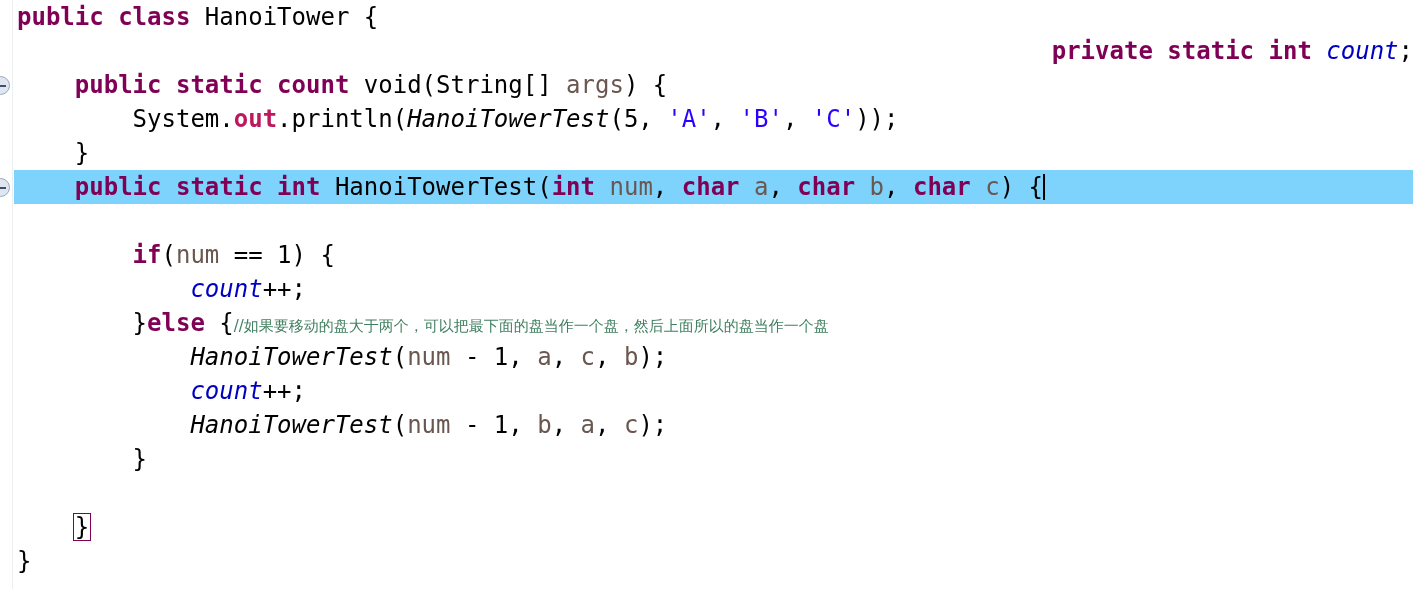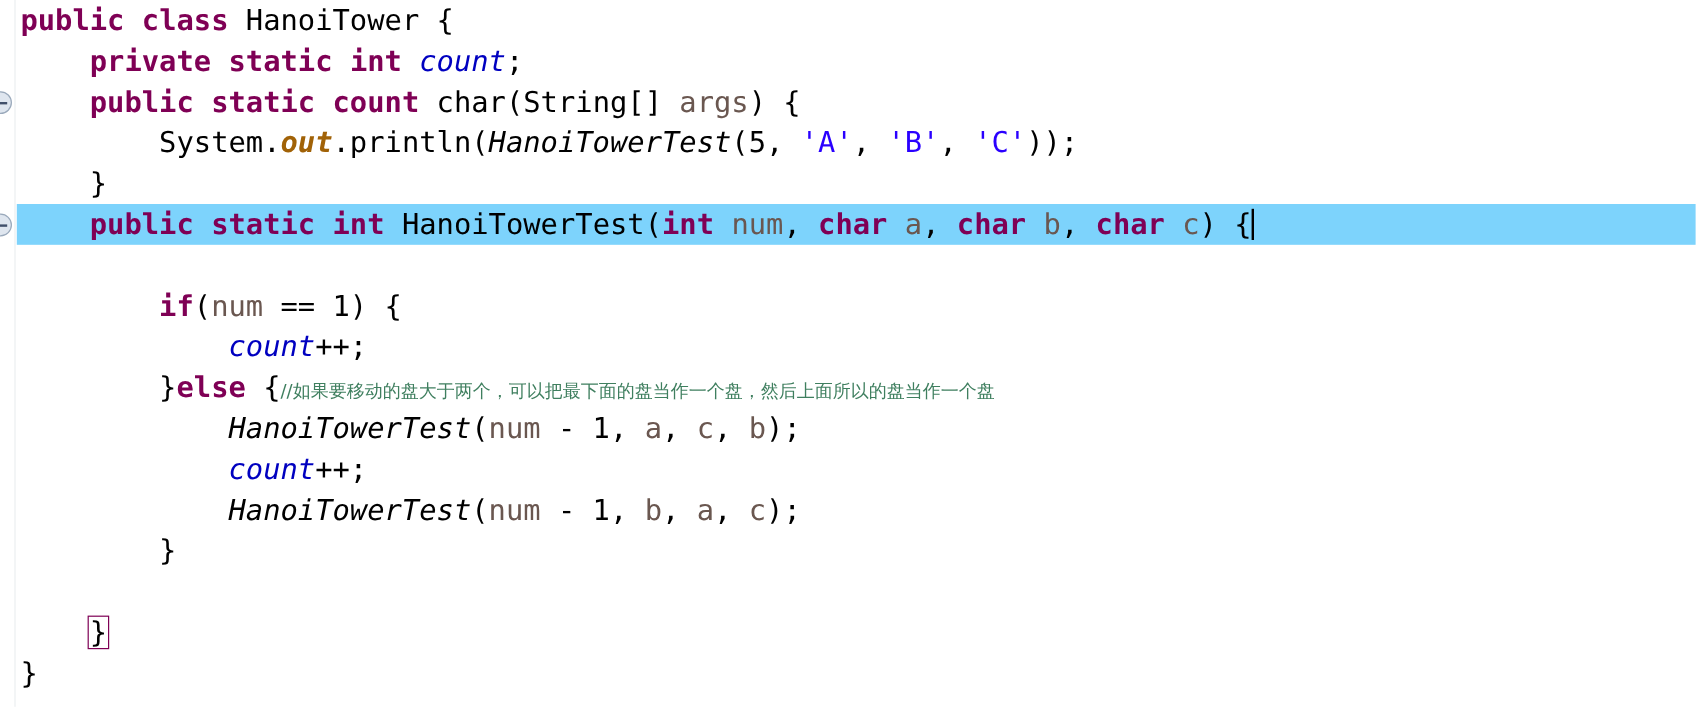--- a/index.html
+++ b/index.html
@@ -73,21 +73,21 @@
     background: #7dd3fc;
   }
   .ln-inner {
     padding-left: 3px;
     display: inline-block;
   }
 
   
   .kw      { color: #7f0055; font-weight: bold; }
   .field   { color: #0000c0; font-style: italic; }
-  .sfield  { color: #a16207; font-weight: bold; font-style: italic; }
+  .sfield  { color: #be185d; font-weight: bold; }
   .smethod { color: #000000; font-style: italic; text-align: center; }
   .param   { color: #6a5750; }
   .str     { color: #2a00ff; }
   .cmt     { color: #3f7f5f; }
   .plain   { color: #000000; }
 
   .cjk { font-family: "DejaVu Sans", "Liberation Sans", sans-serif; font-size: 15px; }
 
   
   .caret {
@@ -114,22 +114,22 @@
 
 <div id="editor">
 
   <div id="gutter">
       <div class="fold-marker" style="top: 76px;"></div>
       <div class="fold-marker" style="top: 178px;"></div>
     </div>
 
   <div id="code">
       <div class="line" style="top: 0px;"><span class="ln-inner"><span class="kw">public</span><span class="plain"> </span><span class="kw">class</span><span class="plain"> </span><span class="plain">HanoiTower</span><span class="plain"> {</span></span></div>
-      <div class="line" style="top: 34px;"><span class="ln-inner"><span class="plain">    </span><span class="kw">private</span><span class="plain"> </span><span class="kw">static</span><span class="plain"> </span><span class="kw">int</span><span class="plain"> </span><span class="field">count</span><span class="plain">;</span></span></div>
-      <div class="line" style="top: 68px;"><span class="ln-inner"><span class="plain">    </span><span class="kw">public</span><span class="plain"> </span><span class="kw">static</span><span class="plain"> </span><span class="kw">count</span><span class="plain"> </span><span class="plain">char(String[] </span><span class="param">args</span><span class="plain">) {</span></span></div>
+      <div class="line" style="top: 34px; text-align: right;"><span class="ln-inner"><span class="plain">    </span><span class="kw">private</span><span class="plain"> </span><span class="kw">static</span><span class="plain"> </span><span class="kw">int</span><span class="plain"> </span><span class="field">count</span><span class="plain">;</span></span></div>
+      <div class="line" style="top: 68px;"><span class="ln-inner"><span class="plain">    </span><span class="kw">public</span><span class="plain"> </span><span class="kw">static</span><span class="plain"> </span><span class="kw">count</span><span class="plain"> </span><span class="plain">void(String[] </span><span class="param">args</span><span class="plain">) {</span></span></div>
       <div class="line" style="top: 102px;"><span class="ln-inner"><span class="plain">        </span><span class="plain">System.</span><span class="sfield">out</span><span class="plain">.println(</span><span class="smethod">HanoiTowerTest</span><span class="plain">(5, </span><span class="str">'A'</span><span class="plain">, </span><span class="str">'B'</span><span class="plain">, </span><span class="str">'C'</span><span class="plain">));</span></span></div>
       <div class="line" style="top: 136px;"><span class="ln-inner"><span class="plain">    }</span></span></div>
       <div class="line current" style="top: 170px;"><span class="ln-inner"><span class="plain">    </span><span class="kw">public</span><span class="plain"> </span><span class="kw">static</span><span class="plain"> </span><span class="kw">int</span><span class="plain"> </span><span class="plain">HanoiTowerTest(</span><span class="kw">int</span><span class="plain"> </span><span class="param">num</span><span class="plain">, </span><span class="kw">char</span><span class="plain"> </span><span class="param">a</span><span class="plain">, </span><span class="kw">char</span><span class="plain"> </span><span class="param">b</span><span class="plain">, </span><span class="kw">char</span><span class="plain"> </span><span class="param">c</span><span class="plain">) {</span><span class="caret"></span></span></div>
       <div class="line" style="top: 204px;"><span class="ln-inner"></span></div>
       <div class="line" style="top: 238px;"><span class="ln-inner"><span class="plain">        </span><span class="kw">if</span><span class="plain">(</span><span class="param">num</span><span class="plain"> == 1) {</span></span></div>
       <div class="line" style="top: 272px;"><span class="ln-inner"><span class="plain">            </span><span class="field">count</span><span class="plain">++;</span></span></div>
       <div class="line" style="top: 306px;"><span class="ln-inner"><span class="plain">        }</span><span class="kw">else</span><span class="plain"> {</span><span class="cmt cjk">//如果要移动的盘大于两个，可以把最下面的盘当作一个盘，然后上面所以的盘当作一个盘</span></span></div>
       <div class="line" style="top: 340px;"><span class="ln-inner"><span class="plain">            </span><span class="smethod">HanoiTowerTest</span><span class="plain">(</span><span class="param">num</span><span class="plain"> - 1, </span><span class="param">a</span><span class="plain">, </span><span class="param">c</span><span class="plain">, </span><span class="param">b</span><span class="plain">);</span></span></div>
       <div class="line" style="top: 374px;"><span class="ln-inner"><span class="plain">            </span><span class="field">count</span><span class="plain">++;</span></span></div>
       <div class="line" style="top: 408px;"><span class="ln-inner"><span class="plain">            </span><span class="smethod">HanoiTowerTest</span><span class="plain">(</span><span class="param">num</span><span class="plain"> - 1, </span><span class="param">b</span><span class="plain">, </span><span class="param">a</span><span class="plain">, </span><span class="param">c</span><span class="plain">);</span></span></div>

